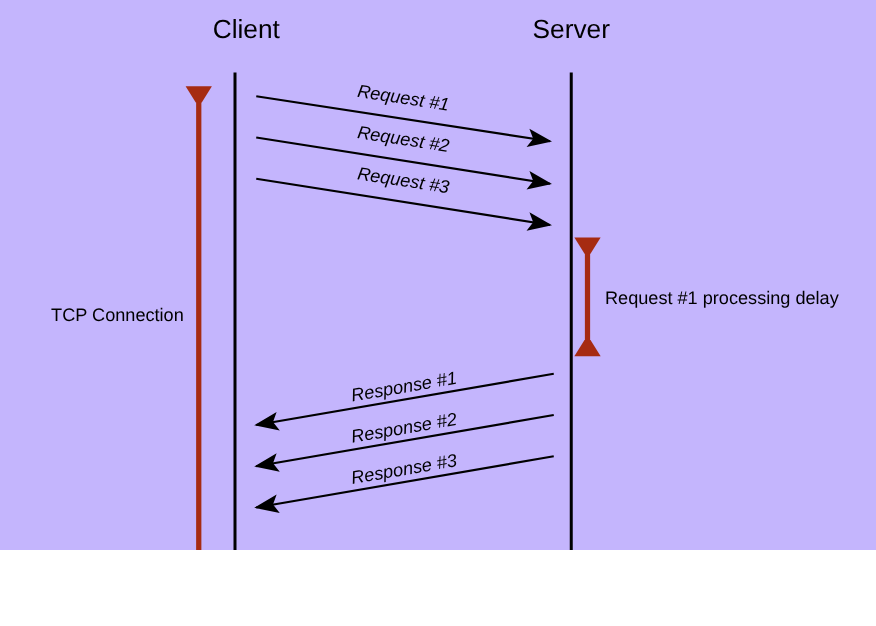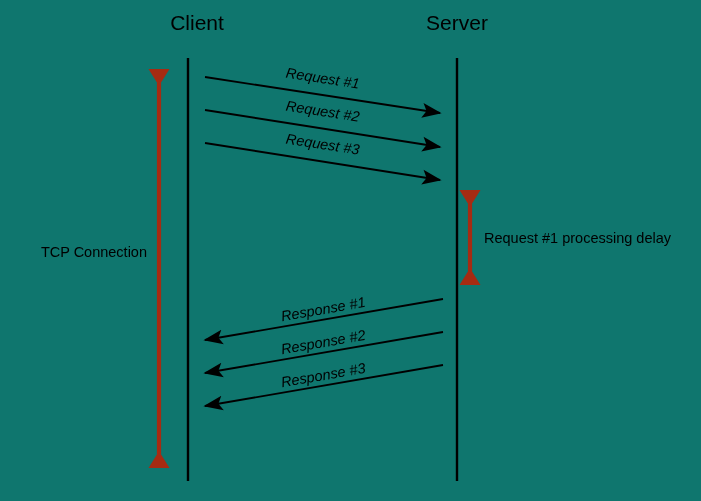--- a/index.html
+++ b/index.html
@@ -6,22 +6,22 @@
     margin: 0;
     padding: 0;
     background: #ffffff;
   }
   body {
     font-family: "Liberation Sans", sans-serif;
   }
   #diagram-root {
     position: relative;
     width: 701px;
-    height: 501px;
-    background: #0f766e;
+    height: 440px;
+    background: #c4b5fd;
     overflow: hidden;
   }
   #diagram-svg {
     position: absolute;
     left: 0;
     top: 0;
     width: 701px;
     height: 501px;
     display: block;
   }

